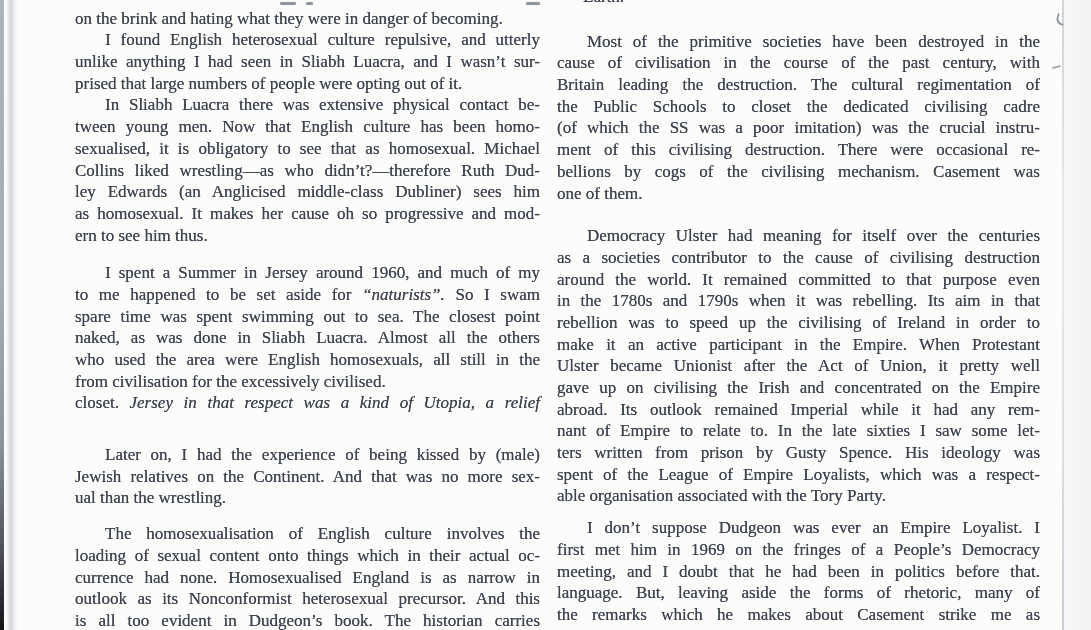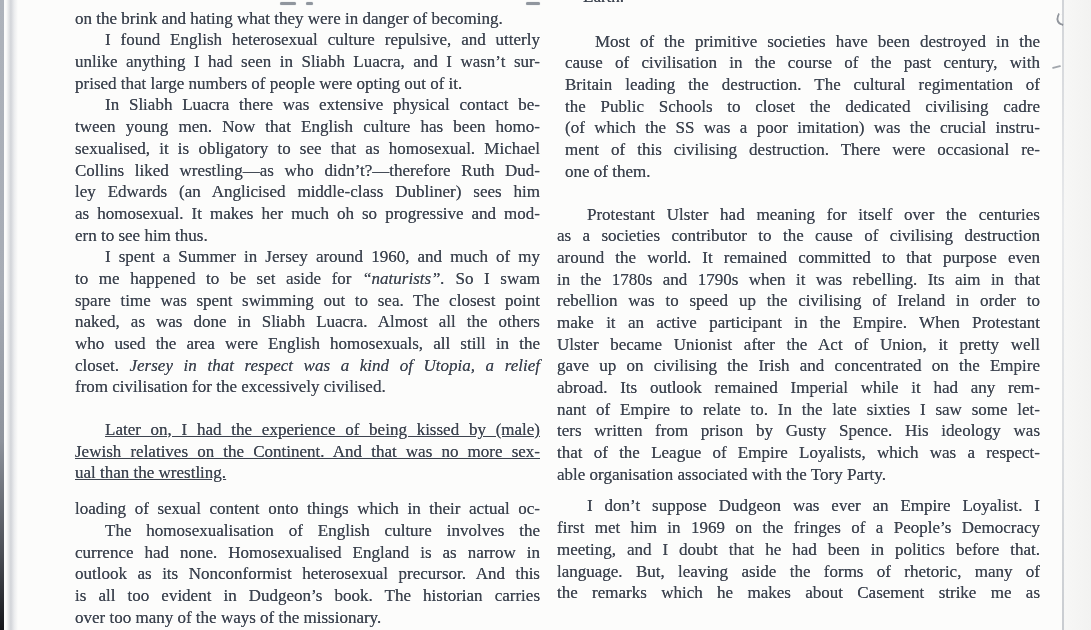--- a/index.html
+++ b/index.html
@@ -51,24 +51,24 @@
   }
   .line.last{text-align-last:left;}
   .line.ind{text-indent:30px;}
   .it{font-style:italic;}
   .clip-row{position:relative;height:21.7px;line-height:21.7px;}
   .frag{position:absolute;top:16px;height:3px;background:#767d88;border-radius:1.5px;opacity:.8;box-shadow:0 0 1px #9aa0a9;}
   .frag.f1{left:205px;width:16px;}
   .frag.f2{left:231px;width:7px;}
   .frag.f3{left:451px;width:14px;}
   .clip-word{padding-left:26px;text-align:left;text-align-last:left;}
-  .m-d{}
-  .m-e{margin-top:21px;text-decoration:underline;}
+  .m-d{margin-top:16px;}
+  .m-e{margin-top:30px;}
   .m-f{margin-top:14px;}
-  .m-r1{margin-top:23px;margin-left:8px;}
+  .m-r1{margin-top:23px;}
   .m-r2{margin-top:21px;}
   .m-r3{margin-top:10px;}
 </style>
 </head>
 <body>
 
 <div class="page">
 
   <div class="edge-strip-left"></div>
   <div class="gutter-band"></div>
@@ -90,73 +90,74 @@
       <div class="line ind">I found English heterosexual culture repulsive, and utterly</div>
       <div class="line">unlike anything I had seen in Sliabh Luacra, and I wasn’t sur-</div>
       <div class="line last">prised that large numbers of people were opting out of it.</div>
     </div>
     <div class="para">
       <div class="line ind">In Sliabh Luacra there was extensive physical contact be-</div>
       <div class="line">tween young men.  Now that English culture has been homo-</div>
       <div class="line">sexualised, it is obligatory to see that as homosexual.  Michael</div>
       <div class="line">Collins liked wrestling—as who didn’t?—therefore Ruth Dud-</div>
       <div class="line">ley Edwards (an Anglicised middle-class Dubliner) sees him</div>
-      <div class="line">as homosexual.  It makes her much oh so progressive and mod-</div>
+      <div class="line">as homosexual.  It makes her cause oh so progressive and mod-</div>
       <div class="line last">ern to see him thus.</div>
     </div>
     <div class="para m-d">
       <div class="line ind">I spent a Summer in Jersey around 1960, and much of my</div>
       <div class="line"><span>to me happened to be set aside for </span><span class="it">“naturists”.</span><span> So I swam</span></div>
       <div class="line">spare time was spent swimming out to sea.  The closest point</div>
       <div class="line">naked, as was done in Sliabh Luacra.  Almost all the others</div>
       <div class="line">who used the area were English homosexuals, all still in the</div>
+      <div class="line last">from civilisation for the excessively civilised.</div>
       <div class="line"><span>closet. </span><span class="it">Jersey in that respect was a kind of Utopia, a relief</span></div>
-      <div class="line last">from civilisation for the excessively civilised.</div>
     </div>
     <div class="para m-e">
       <div class="line ind">Later on, I had the experience of being kissed by (male)</div>
       <div class="line">Jewish relatives on the Continent.  And that was no more sex-</div>
       <div class="line last">ual than the wrestling.</div>
     </div>
     <div class="para m-f">
+      <div class="line ind">The homosexualisation of English culture involves the</div>
       <div class="line">loading of sexual content onto things which in their actual oc-</div>
-      <div class="line ind">The homosexualisation of English culture involves the</div>
       <div class="line">currence had none.  Homosexualised England is as narrow in</div>
       <div class="line">outlook as its Nonconformist heterosexual precursor.  And this</div>
       <div class="line">is all too evident in Dudgeon’s book.  The historian carries</div>
       <div class="line last">over too many of the ways of the missionary.</div>
     </div>
   </div>
 
   <div class="col col-right">
     <div class="para">
       <div class="line clip-word">Earth.</div>
     </div>
     <div class="para m-r1">
       <div class="line ind">Most of the primitive societies have been destroyed in the</div>
       <div class="line">cause of civilisation in the course of the past century, with</div>
       <div class="line">Britain leading the destruction.  The cultural regimentation of</div>
       <div class="line">the Public Schools to closet the dedicated civilising cadre</div>
       <div class="line">(of which the SS was a poor imitation) was the crucial instru-</div>
       <div class="line">ment of this civilising destruction.  There were occasional re-</div>
+      <div class="line">bellions by cogs of the civilising mechanism.  Casement was</div>
       <div class="line last">one of them.</div>
     </div>
     <div class="para m-r2">
-      <div class="line ind">Protestant Ulster had meaning for itself over the centuries</div>
+      <div class="line ind">Democracy Ulster had meaning for itself over the centuries</div>
       <div class="line">as a societies contributor to the cause of civilising destruction</div>
       <div class="line">around the world.  It remained committed to that purpose even</div>
       <div class="line">in the 1780s and 1790s when it was rebelling.  Its aim in that</div>
       <div class="line">rebellion was to speed up the civilising of Ireland in order to</div>
       <div class="line">make it an active participant in the Empire.  When Protestant</div>
       <div class="line">Ulster became Unionist after the Act of Union, it pretty well</div>
       <div class="line">gave up on civilising the Irish and concentrated on the Empire</div>
       <div class="line">abroad.  Its outlook remained Imperial while it had any rem-</div>
       <div class="line">nant of Empire to relate to.  In the late sixties I saw some let-</div>
       <div class="line">ters written from prison by Gusty Spence.  His ideology was</div>
-      <div class="line">that of the League of Empire Loyalists, which was a respect-</div>
+      <div class="line">spent of the League of Empire Loyalists, which was a respect-</div>
       <div class="line last">able organisation associated with the Tory Party.</div>
     </div>
     <div class="para m-r3">
       <div class="line ind">I don’t suppose Dudgeon was ever an Empire Loyalist.  I</div>
       <div class="line">first met him in 1969 on the fringes of a People’s Democracy</div>
       <div class="line">meeting, and I doubt that he had been in politics before that.</div>
       <div class="line">language.  But, leaving aside the forms of rhetoric, many of</div>
       <div class="line">the remarks which he makes about Casement strike me as</div>
     </div>
   </div>

